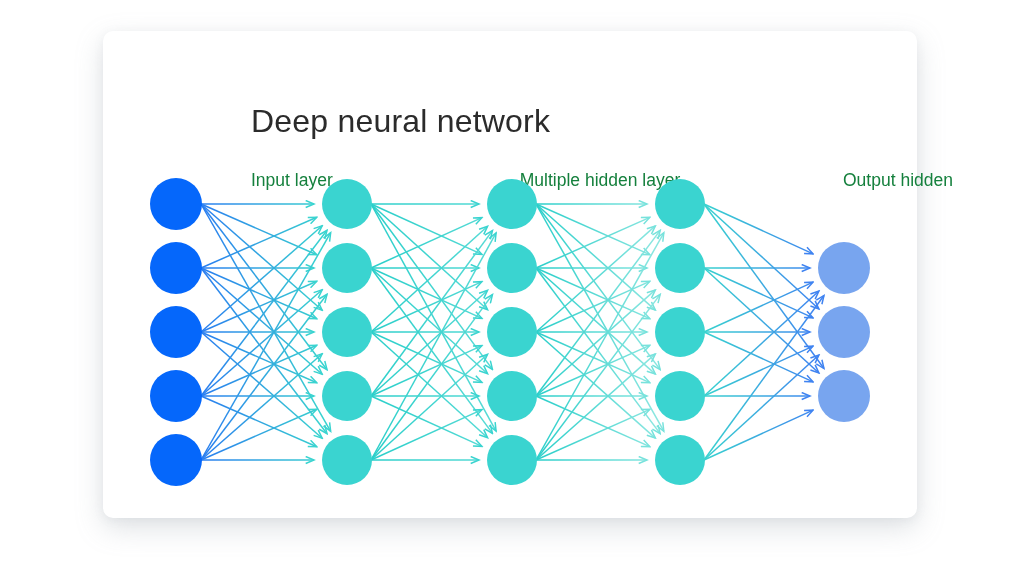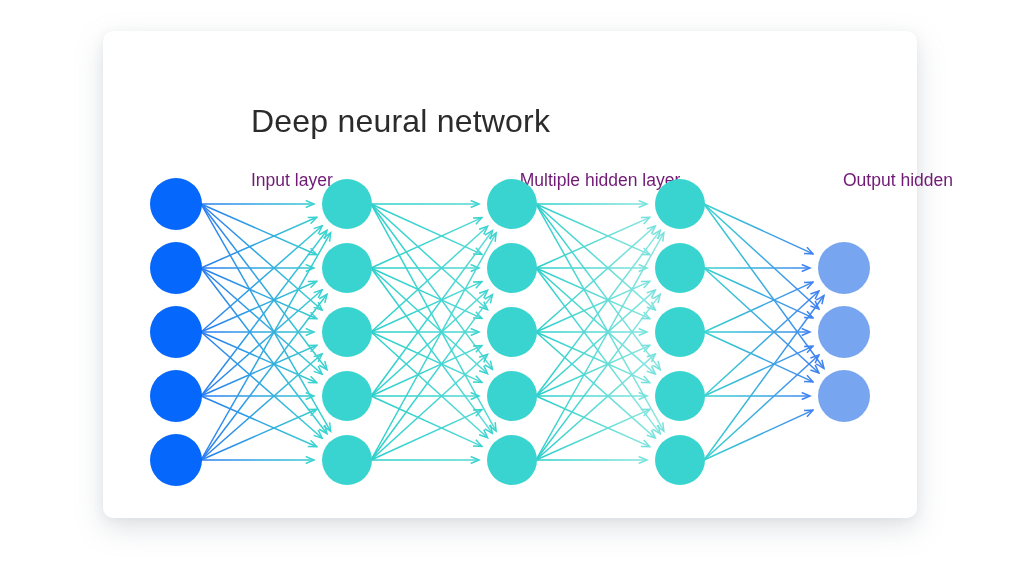--- a/index.html
+++ b/index.html
@@ -32,21 +32,21 @@
     margin: 0;
     font-size: 32px;
     font-weight: 500;
     letter-spacing: 0.2px;
     color: #2b2b2b;
   }
   .layer-label {
     position: absolute;
     top: 139px;
     font-size: 17.5px;
-    color: #701a75;
+    color: #15803d;
     white-space: nowrap;
   }
   .label-input  { left: 148px; }
   .label-hidden { left: 497px; transform: translateX(-50%); }
   .label-output { left: 740px; }
   svg.net {
     position: absolute;
     left: 0;
     top: 0;
   }

